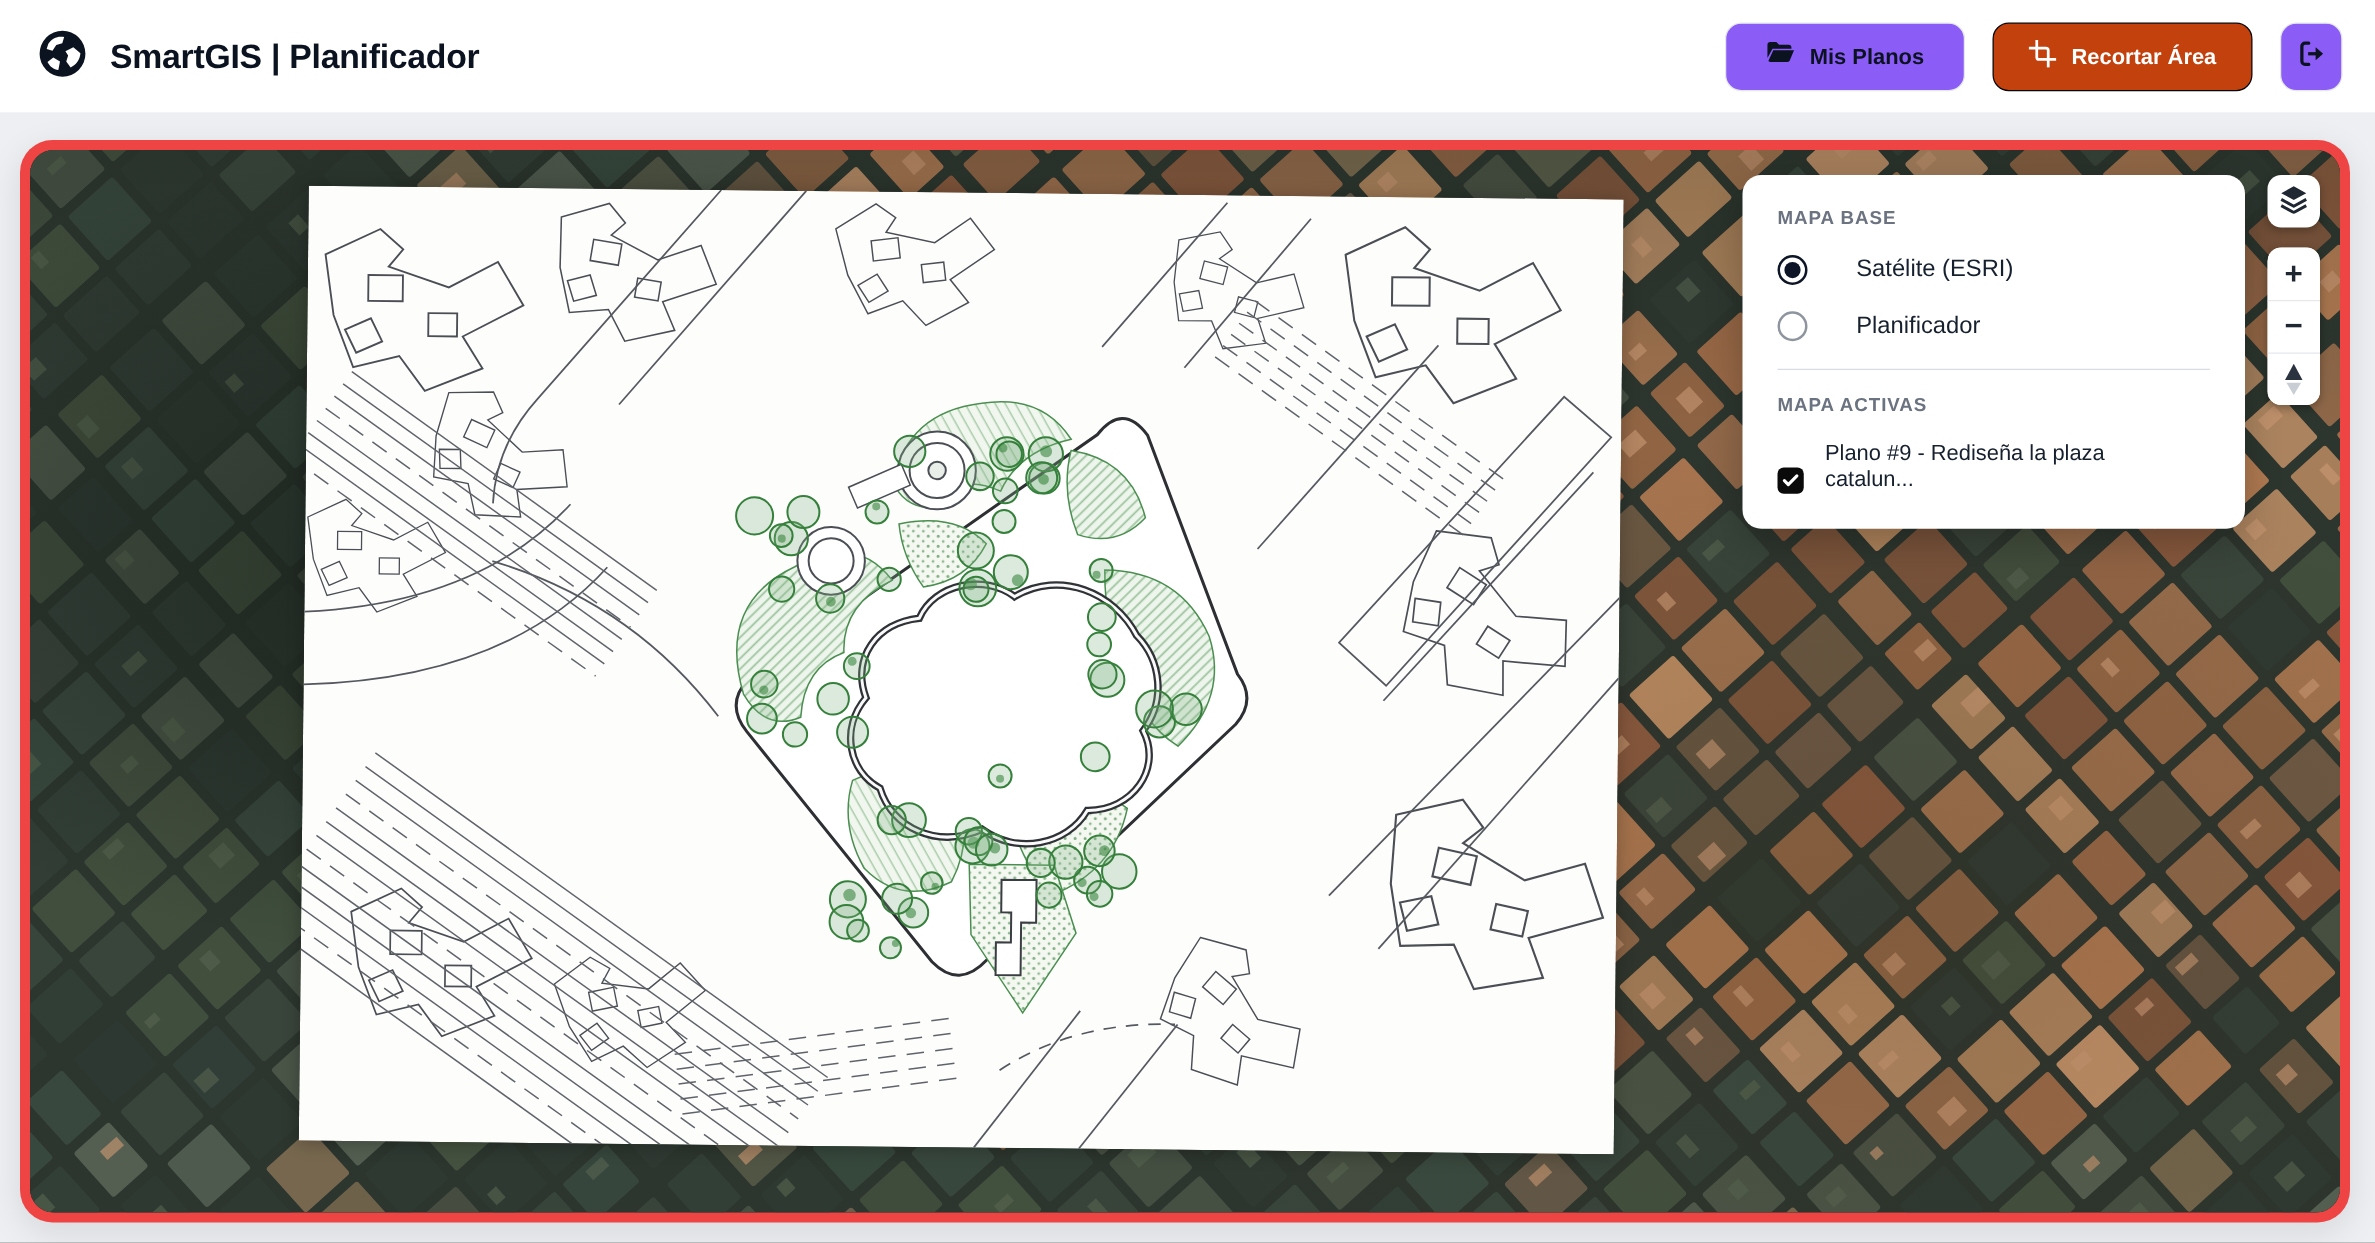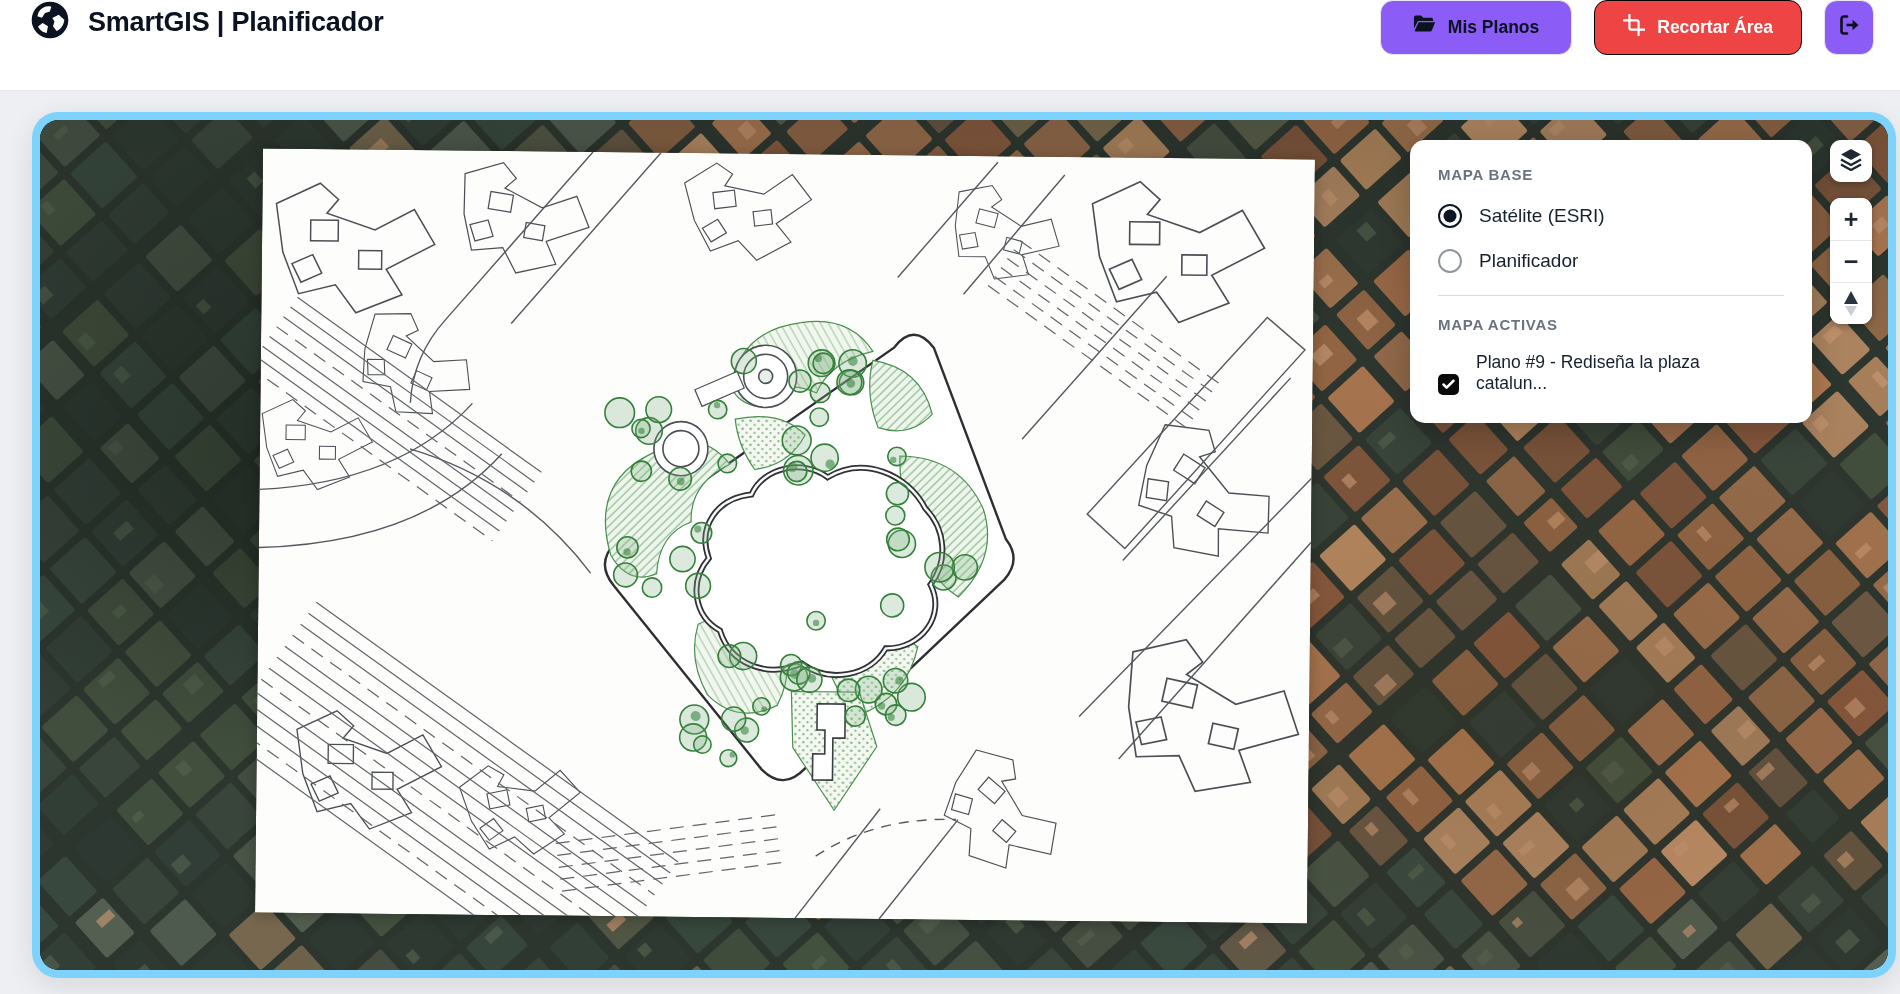--- a/index.html
+++ b/index.html
@@ -2,34 +2,34 @@
 <html><head>
 <meta charset="utf-8">
 <style>
   * { margin:0; padding:0; box-sizing:border-box; }
   html,body { width:1900px; height:994px; overflow:hidden;
     font-family:"Liberation Sans","DejaVu Sans",sans-serif;
     background:#edeff2; color:#0d1526; }
 
   
   .header { position:relative; height:91px; background:#ffffff;
-    border-bottom:1px solid #e8eaed; display:flex; align-items:flex-start;
+    border-bottom:1px solid #e8eaed; display:flex; align-items:center;
     justify-content:space-between; padding:0 26px 0 30px; z-index:50; }
   .brand { display:flex; align-items:center; gap:18px; }
   .brand h1 { font-size:27px; font-weight:800; letter-spacing:-0.2px; color:#0b1220; }
   .actions { display:flex; align-items:center; gap:22px; }
   .btn { display:flex; align-items:center; gap:12px; height:55px;
     border-radius:13px; font-size:17.5px; font-weight:700; cursor:pointer;
     border:1px solid #e5e7eb; background:#8b5cf6; color:#0b1220; padding:0 32px; }
-  .btn.dark { background:#ef4444; color:#fff; border-color:#050505; padding:0 28px; }
+  .btn.dark { background:#c2410c; color:#fff; border-color:#050505; padding:0 28px; }
   .btn.iconbtn { width:50px; padding:0; justify-content:center; }
 
   
-  .map-card { position:absolute; left:32px; top:112px; width:1864px; height:866px;
-    background:#7dd3fc; border-radius:26px; padding:8px;
+  .map-card { position:absolute; left:16px; top:112px; width:1864px; height:866px;
+    background:#ef4444; border-radius:26px; padding:8px;
     box-shadow:0 8px 28px rgba(15,23,42,.10); }
   .map-area { position:relative; width:100%; height:100%; border-radius:19px;
     overflow:hidden; background:#2c352e; cursor:grab; }
   .map-area > svg.sat { position:absolute; inset:0; width:100%; height:100%; display:block; }
   .sat-shade { position:absolute; inset:0; pointer-events:none;
     background:
       radial-gradient(950px 520px at 21% 38%, rgba(8,14,10,.45), transparent 64%),
       radial-gradient(1100px 650px at 80% 72%, rgba(70,45,22,.14), transparent 62%),
       linear-gradient(180deg, rgba(18,24,18,.16), transparent 26%); }
 
@@ -37,21 +37,21 @@
   .plan-overlay { position:absolute; left:219px; top:34px; width:1052px; height:764px;
     transform:rotate(.6deg); box-shadow:0 2px 14px rgba(0,0,0,.25); }
   .plan-overlay svg { width:100%; height:100%; display:block; }
 
   
   .panel { position:absolute; left:1370px; top:20px; width:402px;
     background:#fff; border-radius:15px; box-shadow:0 10px 30px rgba(0,0,0,.22);
     padding:26px 28px 28px 28px; z-index:20; }
   .panel h3 { font-size:15px; font-weight:700; letter-spacing:.05em; color:#6b7280; }
   .optrow { display:flex; align-items:center; gap:17px; margin-top:21px; cursor:pointer; }
-  .optrow .lbl { font-size:19px; color:#16202e; }
+  .optrow .lbl { font-size:19px; color:#16202e;margin-left:22px; }
   .radio { width:24px; height:24px; border-radius:50%; border:2px solid #8f959e; background:#fff; flex:0 0 auto; position:relative; }
   .radio.on { border:2.5px solid #0d1526; }
   .radio.on::after { content:""; position:absolute; left:50%; top:50%; width:13px; height:13px;
     border-radius:50%; background:#0d1526; transform:translate(-50%,-50%); }
   .panel hr { border:none; border-top:1px solid #d9dce1; margin:22px 0 20px 0; }
   .layerrow { display:flex; align-items:flex-end; gap:17px; margin-top:19px; cursor:pointer; }
   .checkbox { width:21px; height:21px; border-radius:5px; background:#0a0a0a; flex:0 0 auto;
     display:flex; align-items:center; justify-content:center; margin-top:4px; }
   .layerrow .lbl { font-size:17.5px; line-height:1.22; color:#16202e; max-width:252px; }
 

